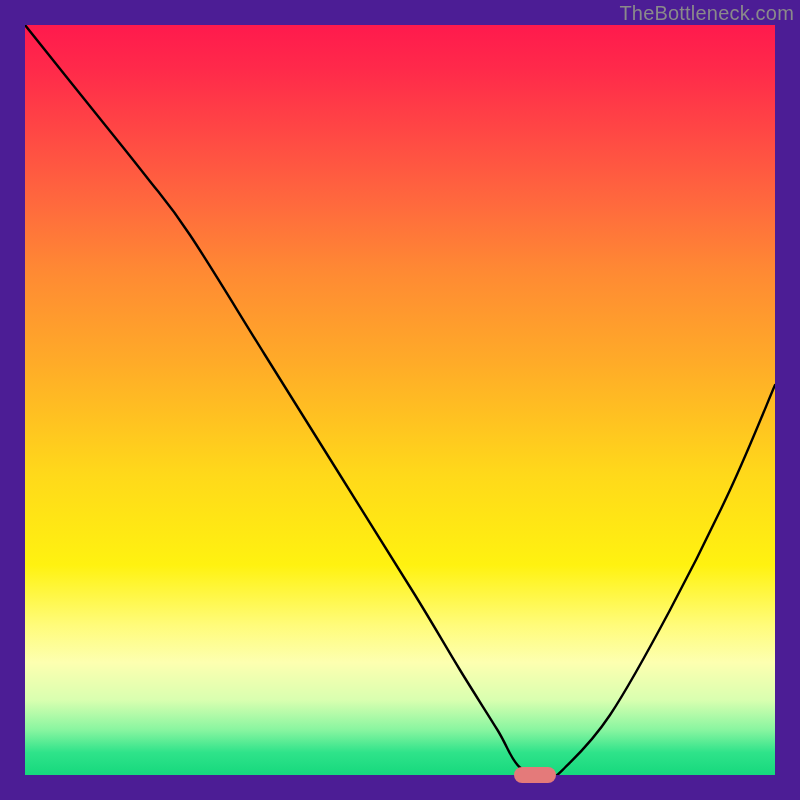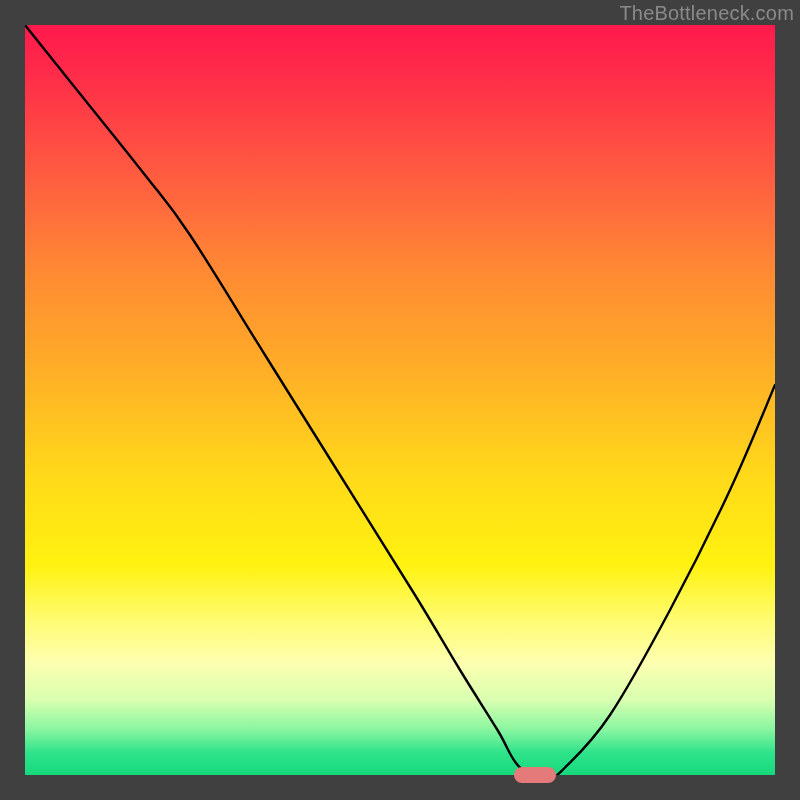--- a/index.html
+++ b/index.html
@@ -1,21 +1,21 @@
 <!DOCTYPE html>
 <html><head>
 <meta charset="utf-8">
 <style>
   * { margin: 0; padding: 0; box-sizing: border-box; }
   html, body { width: 800px; height: 800px; overflow: hidden; background: #000; }
   .frame {
     position: relative;
     width: 800px;
     height: 800px;
-    background: #404040;
+    background: #4c1d95;
   }
   .plot-area {
     position: absolute;
     left: 25px;
     top: 25px;
     width: 750px;
     height: 750px;
   }
   .gradient-bg {
     position: absolute;

